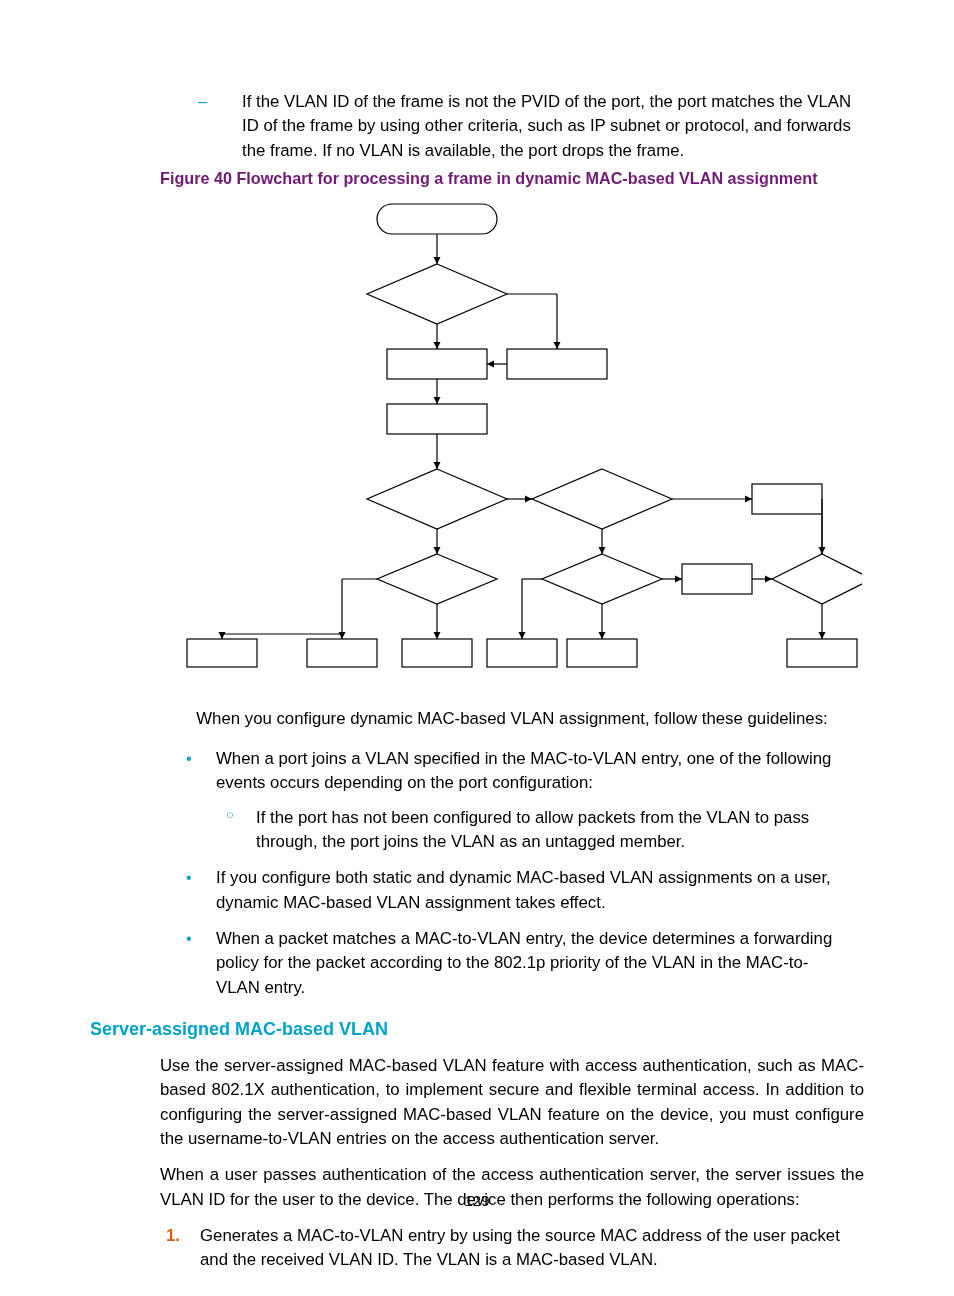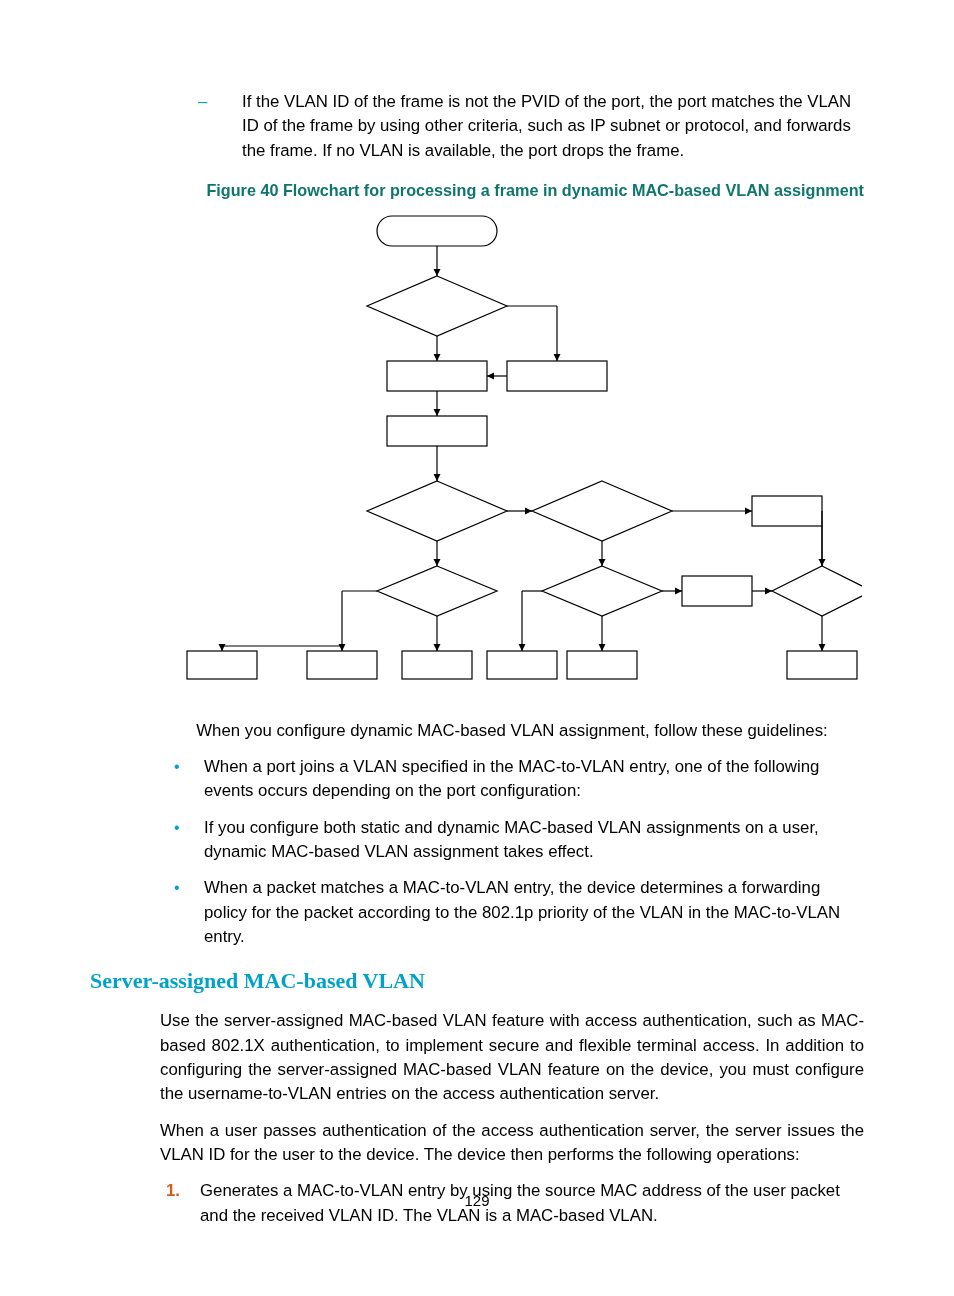--- a/index.html
+++ b/index.html
@@ -14,47 +14,46 @@
     box-sizing: border-box;
     position: relative;
   }
   .page-inner {
     padding: 90px 90px 0 90px;
   }
   .indent-dash {
     margin-left: 130px;
     text-indent: -22px;
     padding-left: 22px;
-    margin-bottom: 16px;
+    margin-bottom: 4px;
   }
   .dash {
     color: #00a3c7;
     display: inline-block;
     width: 22px;
   }
   .fig-caption {
-    color: #0f766e;
+    color: #701a75;
     font-weight: bold;
     font-size: 16.2px;
     margin: 0 0 8px 0;
-    text-align: right;
   }
   .flowchart {
     display: block;
     margin: 0 auto 18px auto;
   }
   .body-para {
     margin: 12px 0;
     text-align: center;
   }
   .body-para.justify { text-align: justify; }
   ul.blue-dots {
     list-style: none;
     padding: 0;
-    margin: 4px;
+    margin: 16px;
   }
   ul.blue-dots > li {
     position: relative;
     padding-left: 40px;
     margin: 0 0 12px 0;
   }
   ul.blue-dots > li::before {
     content: "•";
     color: #00a3c7;
     position: absolute;
@@ -76,23 +75,22 @@
     content: "○";
     color: #00a3c7;
     position: absolute;
     left: 10px;
     top: 0;
     font-size: 13px;
   }
   .section-heading {
     color: #00a3c7;
     font-weight: bold;
-    font-size: 22px;
+    font-size: 18px;
     margin: 16px 0 0 0;
-    font-family: Liberation Serif, serif;
   }
   ol.num-blue {
     list-style: none;
     padding: 0;
     margin: 0;
   }
   ol.num-blue > li {
     position: relative;
     padding-left: 40px;
     margin: 0 0 12px 0;
@@ -213,20 +211,21 @@
     </svg>
   </div>
 
   <div class="content-block">
     <p class="body-para">When you configure dynamic MAC-based VLAN assignment, follow these guidelines:</p>
 
     <ul class="blue-dots">
       <li>
         <span>When a port joins a VLAN specified in the MAC-to-VLAN entry, one of the following events occurs depending on the port configuration:</span>
         <ul class="sub-circles">
+          <li><span>If the port has not been configured to allow packets from the VLAN to pass through, the port joins the VLAN as an untagged member.</span></li>
         </ul>
       </li>
       <li><span>If you configure both static and dynamic MAC-based VLAN assignments on a user, dynamic MAC-based VLAN assignment takes effect.</span></li>
       <li><span>When a packet matches a MAC-to-VLAN entry, the device determines a forwarding policy for the packet according to the 802.1p priority of the VLAN in the MAC-to-VLAN entry.</span></li>
     </ul>
   </div>
 
   <h3 class="section-heading">Server-assigned MAC-based VLAN</h3>
 
   <div class="content-block">

